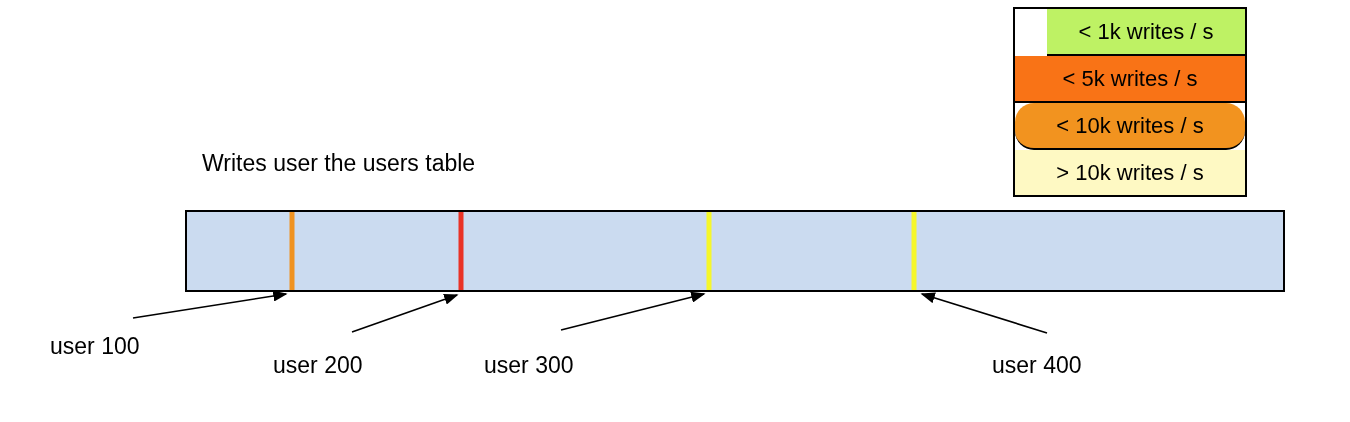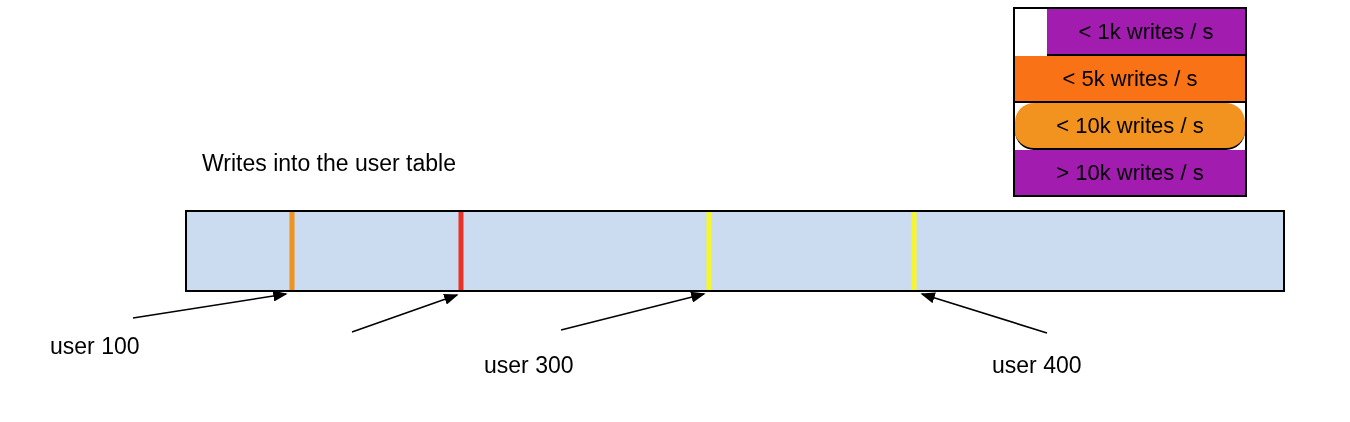--- a/index.html
+++ b/index.html
@@ -77,27 +77,27 @@
   .user-label.u100 { left: 50px;  top: 333px; }
   .user-label.u200 { left: 273px; top: 352px; }
   .user-label.u300 { left: 484px; top: 352px; }
   .user-label.u400 { left: 992px; top: 352px; }
 </style>
 </head>
 <body>
 
 <div class="canvas">
 
-  <div class="title">Writes into the user table</div>
+  <div class="title">Writes user the users table</div>
 
   <div class="legend">
-    <div class="legend-row" style="background: #a21caf; margin-left: 32px;">&lt; 1k writes / s</div>
+    <div class="legend-row" style="background: #bef264; margin-left: 32px;">&lt; 1k writes / s</div>
     <div class="legend-row" style="background: #f97316;">&lt; 5k writes / s</div>
     <div class="legend-row" style="background: rgb(242, 147, 31); border-radius: 19px;">&lt; 10k writes / s</div>
-    <div class="legend-row" style="background: #a21caf;">&gt; 10k writes / s</div>
+    <div class="legend-row" style="background: #fef9c3;">&gt; 10k writes / s</div>
   </div>
 
   <div class="bar" style="background: rgb(203, 219, 240);">
     <div class="marker" style="background: rgb(239, 146, 33); left: 9.6%;"></div>
     <div class="marker" style="background: rgb(233, 50, 38); left: 25%;"></div>
     <div class="marker" style="background: rgb(246, 247, 43); left: 47.6%;"></div>
     <div class="marker" style="background: rgb(246, 247, 43); left: 66.3%;"></div>
   </div>
 
   <svg class="arrows" viewBox="0 0 1350 422" xmlns="http://www.w3.org/2000/svg">
@@ -106,16 +106,17 @@
         <path d="M0,0 L9,3.5 L0,7 Z" fill="#000000"></path>
       </marker>
     </defs>
     <line x1="133" y1="318" x2="286" y2="294" stroke="#000000" stroke-width="1.6" marker-end="url(#ah)"></line>
     <line x1="352" y1="332" x2="457" y2="295" stroke="#000000" stroke-width="1.6" marker-end="url(#ah)"></line>
     <line x1="561" y1="330" x2="704" y2="294" stroke="#000000" stroke-width="1.6" marker-end="url(#ah)"></line>
     <line x1="1047" y1="333" x2="922" y2="294" stroke="#000000" stroke-width="1.6" marker-end="url(#ah)"></line>
   </svg>
 
   <div class="user-label u100">user 100</div>
+  <div class="user-label u200">user 200</div>
   <div class="user-label u300">user 300</div>
   <div class="user-label u400">user 400</div>
 
 </div>
 
 </body></html>

